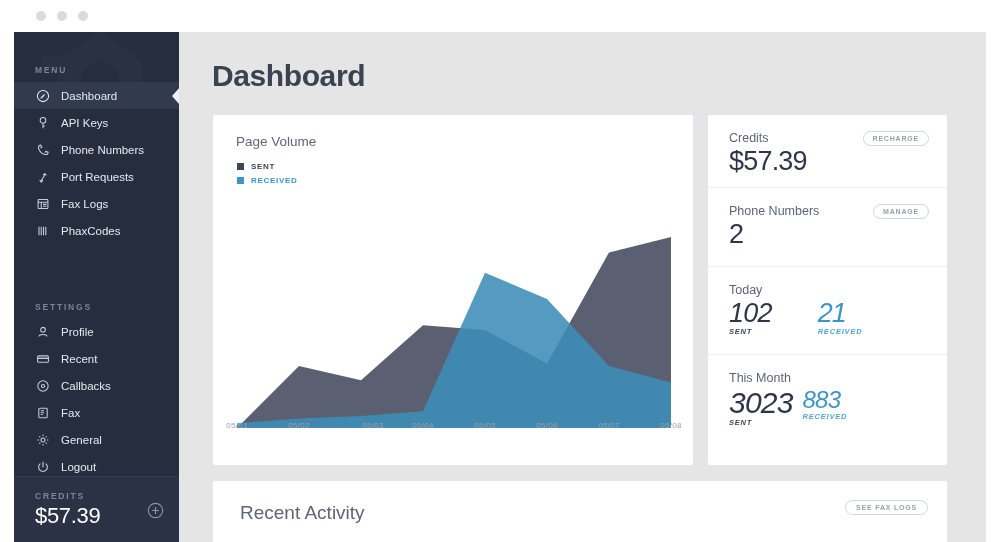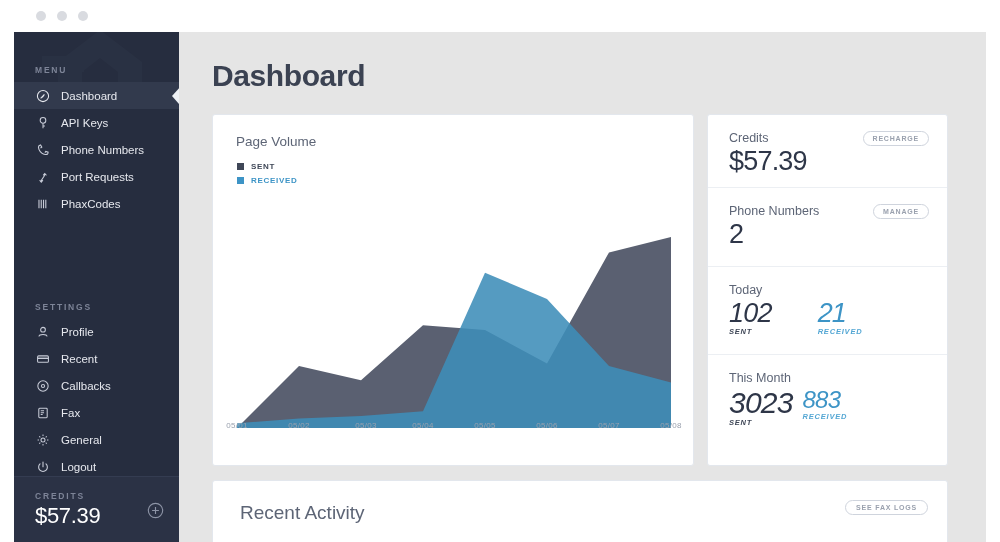--- a/index.html
+++ b/index.html
@@ -168,20 +168,29 @@
             <svg viewBox="0 0 16 16" fill="none" stroke="#c8ccd8" stroke-width="1.2">
                 <path d="M6 13.5 C6 9 10 9 10 4.5"></path>
                 <path d="M4.2 11.6 L6 13.8 L7.9 11.6"></path>
                 <path d="M8.2 6.2 L10 4 L11.9 6.2"></path>
               </svg>
           </span>
           <span class="nav-txt">Port Requests</span>
         </div>
         <div class="nav-item">
           <span class="nav-ico">
+            <svg viewBox="0 0 16 16" fill="none" stroke="#c8ccd8" stroke-width="1.2">
+                <rect x="2.4" y="2.8" width="11.2" height="10.4" rx="1"></rect>
+                <path d="M2.4 6 H13.6 M6 6 V13.2 M8 8.4 H12 M8 10.6 H12"></path>
+              </svg>
+          </span>
+          <span class="nav-txt">Fax Logs</span>
+        </div>
+        <div class="nav-item">
+          <span class="nav-ico">
             <svg viewBox="0 0 16 16" stroke="#c8ccd8" stroke-width="1.25">
                 <path d="M3.4 3.2 V12.8 M6 3.2 V12.8 M8.6 3.2 V12.8 M11.2 3.2 V12.8"></path>
               </svg>
           </span>
           <span class="nav-txt">PhaxCodes</span>
         </div>
       </nav>
 
       <div class="sec-label settings-label">SETTINGS</div>
 
@@ -275,21 +284,21 @@
         <div class="chart-area">
           <svg id="chart-svg" width="480" height="220" viewBox="0 0 480 220" preserveAspectRatio="none">
               <path d="M 24 217 L 24.0 217.0 L 86.0 154.9 L 148.0 169.2 L 210.0 114.3 L 272.0 119.1 L 334.0 152.5 L 396.0 41.4 L 458.0 25.9 L 458 217 Z" fill="#5a6071"></path>
               <path d="M 24 217 L 24.0 212.2 L 86.0 207.4 L 148.0 205.1 L 210.0 200.3 L 272.0 61.7 L 334.0 88.0 L 396.0 154.9 L 458.0 171.6 L 458 217 Z" fill="#3d8db8" fill-opacity="0.88"></path>
             </svg>
         </div>
 
         <div class="xaxis">
             <span class="xtick" style="left: 24px;">05/01</span>
             <span class="xtick" style="left: 86px;">05/02</span>
-            <span class="xtick" style="left: 153px;">05/03</span>
+            <span class="xtick" style="left: 160px;">05/03</span>
             <span class="xtick" style="left: 210px;">05/04</span>
             <span class="xtick" style="left: 272px;">05/05</span>
             <span class="xtick" style="left: 334px;">05/06</span>
             <span class="xtick" style="left: 396px;">05/07</span>
             <span class="xtick" style="left: 458px;">05/08</span>
           </div>
       </div>
 
       <div class="card stats-card">
 

